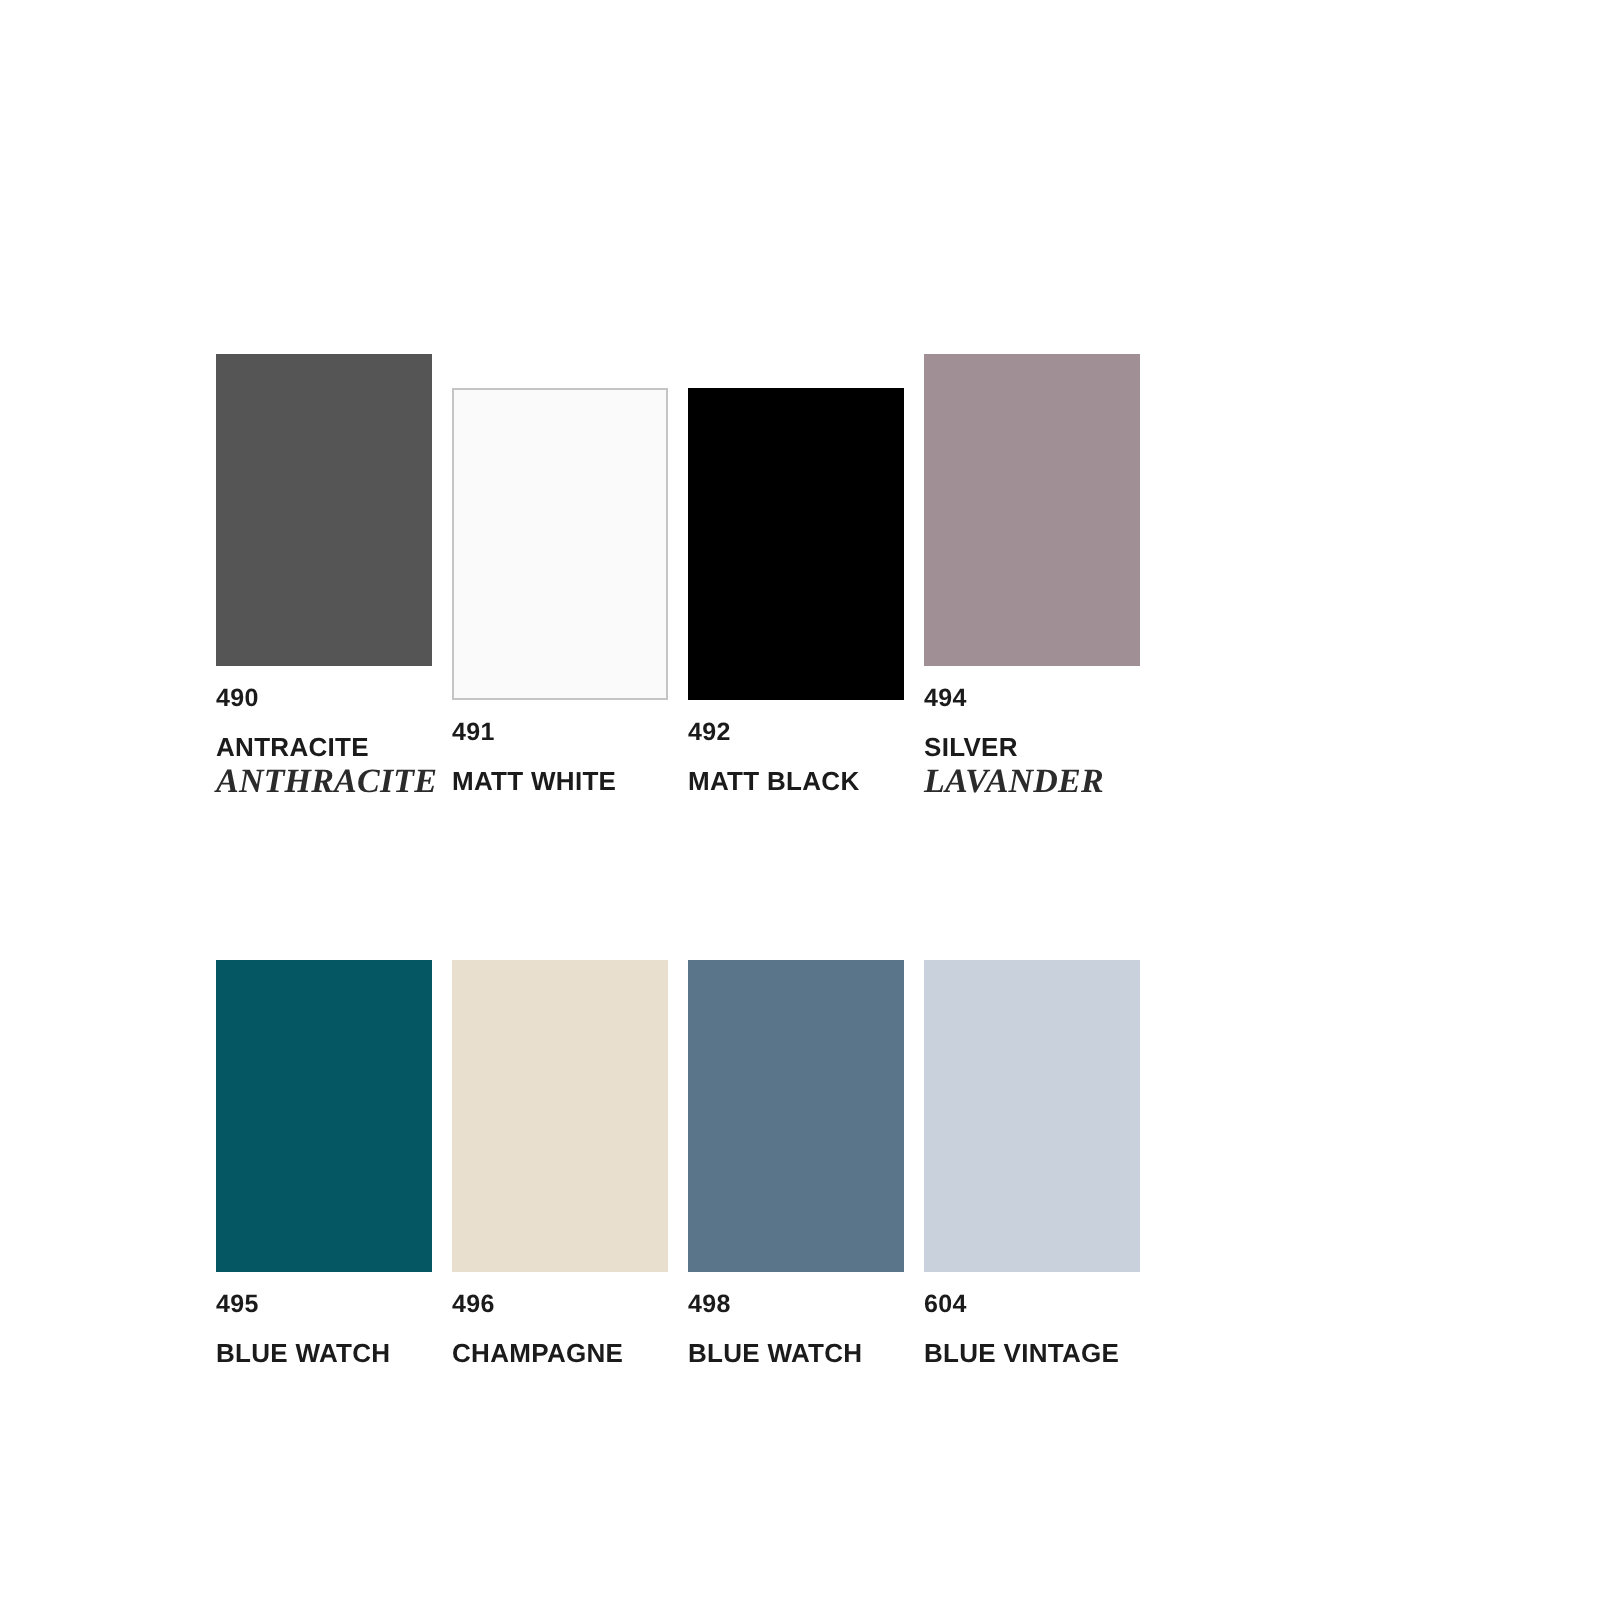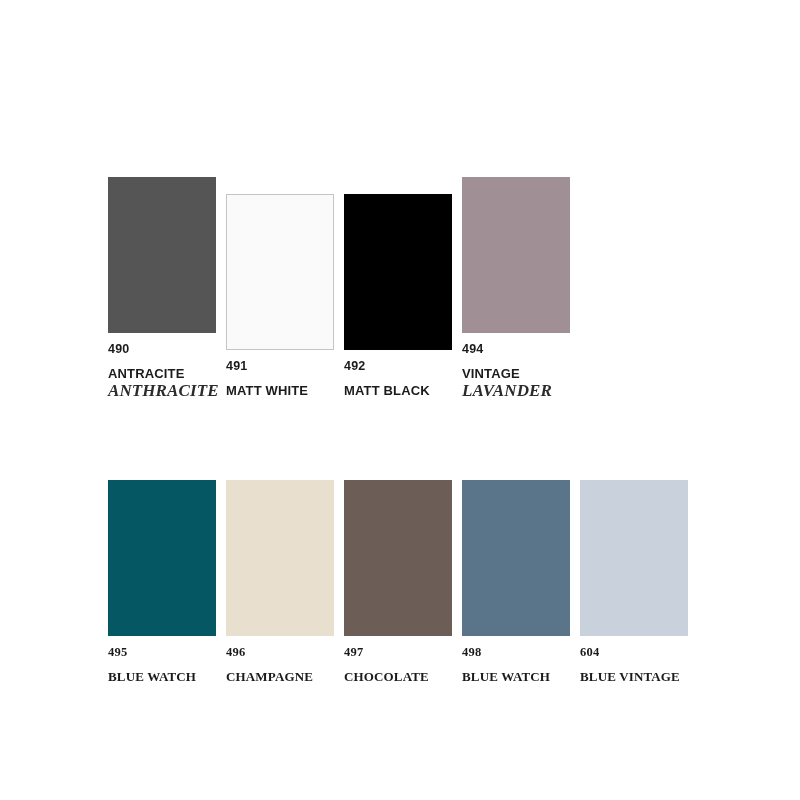--- a/index.html
+++ b/index.html
@@ -25,21 +25,20 @@
     top: 177px;
     width: 580px;
   }
   .swatch-row {
     display: flex;
     flex-direction: row;
     align-items: flex-end;
   }
   .swatch-row.row-2 {
     margin-top: 82px;
-    font-family: Liberation Serif, serif;
   }
   .swatch-cell {
     width: 108px;
     margin-right: 10px;
     position: relative;
   }
   .swatch-cell:last-child {
     margin-right: 0;
   }
   .swatch-chip {
@@ -118,21 +117,21 @@
         <div class="swatch-chip" style="background-color: rgb(0, 0, 0);"></div>
         <div class="swatch-code">492</div>
         <div class="swatch-name">MATT BLACK</div>
 
       </div>
 
 
       <div class="swatch-cell">
         <div class="swatch-chip" style="background-color: rgb(161, 143, 150);"></div>
         <div class="swatch-code">494</div>
-        <div class="swatch-name">VINTAGE</div>
+        <div class="swatch-name">SILVER</div>
         <div class="swatch-alt-name">LAVANDER</div>
       </div>
 
     </div>
 
     <div class="swatch-row row-2">
 
       <div class="swatch-cell">
         <div class="swatch-chip" style="background-color: rgb(4, 87, 99);"></div>
         <div class="swatch-code">495</div>
@@ -140,26 +139,20 @@
 
       </div>
 
       <div class="swatch-cell">
         <div class="swatch-chip" style="background-color: rgb(232, 223, 207);"></div>
         <div class="swatch-code">496</div>
         <div class="swatch-name">CHAMPAGNE</div>
 
       </div>
 
-      <div class="swatch-cell">
-        <div class="swatch-chip" style="background-color: rgb(108, 93, 86);"></div>
-        <div class="swatch-code">497</div>
-        <div class="swatch-name">CHOCOLATE</div>
-
-      </div>
 
       <div class="swatch-cell">
         <div class="swatch-chip" style="background-color: rgb(90, 117, 137);"></div>
         <div class="swatch-code">498</div>
         <div class="swatch-name">BLUE WATCH</div>
 
       </div>
 
       <div class="swatch-cell">
         <div class="swatch-chip" style="background-color: rgb(201, 209, 221);"></div>

